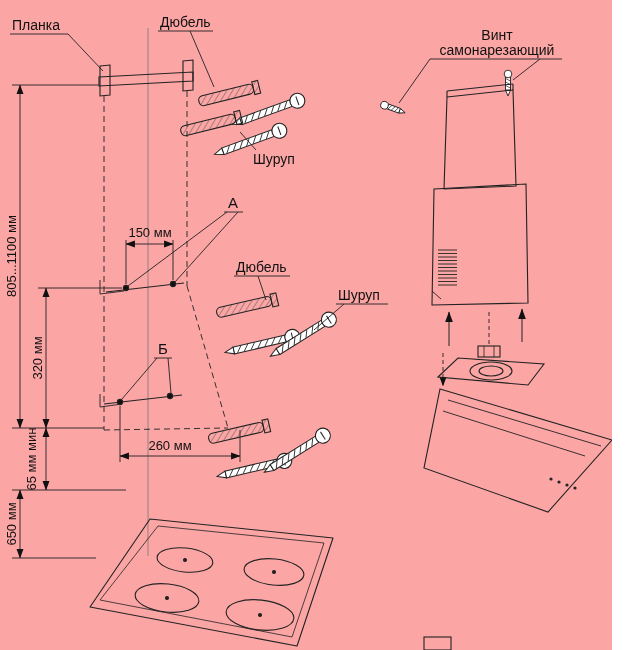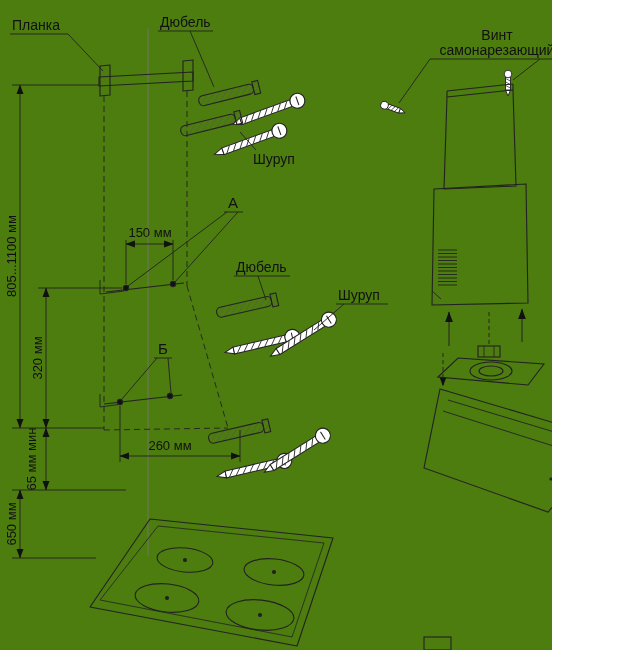--- a/index.html
+++ b/index.html
@@ -1,19 +1,19 @@
 <!DOCTYPE html>
 <html><head>
 <meta charset="utf-8">
 <style>
   html, body { margin: 0; padding: 0; background: #ffffff; }
   .canvas {
-    width: 552px;
+    width: 612px;
     height: 650px;
-    background: #4d7c0f;
+    background: #fca5a5;
     position: relative;
     overflow: hidden;
     font-family: "Liberation Sans", sans-serif;
   }
   svg { display: block; }
   svg text {
     font-family: "Liberation Sans", sans-serif;
     fill: #111;
     stroke: none;
   }

